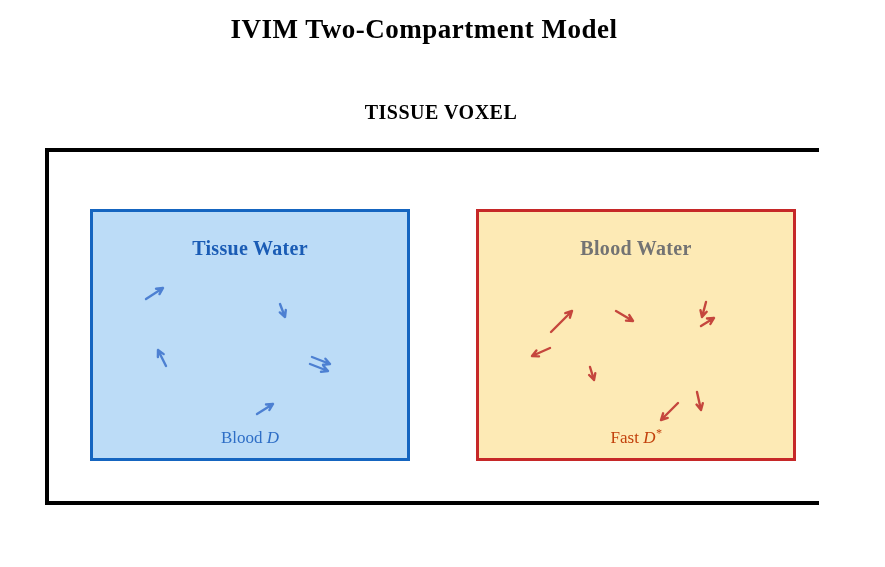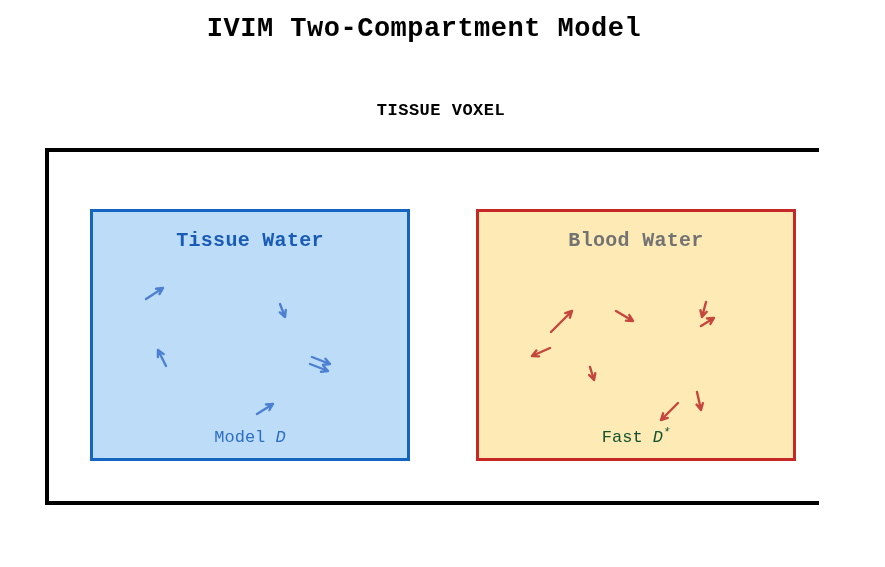--- a/index.html
+++ b/index.html
@@ -1,41 +1,41 @@
 <!DOCTYPE html>
 <html><head>
 <meta charset="utf-8">
 <style>
   html, body { margin: 0; padding: 0; background: #ffffff; }
   .canvas {
     position: relative;
     width: 819px;
     height: 567px;
     background: #ffffff;
-    font-family: Liberation Mono, monospace;
+    font-family: Liberation Serif, serif;
     overflow: hidden;
   }
   .fig-title {
     position: absolute;
     top: 14px;
     left: 0;
     width: 848px;
     text-align: center;
     font-size: 27px;
     font-weight: bold;
     color: #000000;
     letter-spacing: 0.5px;
   }
   .voxel-label {
     position: absolute;
     top: 101px;
     left: 0;
     width: 882px;
     text-align: center;
-    font-size: 17px;
+    font-size: 20px;
     font-weight: bold;
     color: #000000;
     letter-spacing: 0.5px;
   }
   .voxel-outline {
     position: absolute;
     left: 45px;
     top: 148px;
     width: 794px;
     height: 357px;
@@ -47,21 +47,21 @@
     position: absolute;
     top: 209px;
     width: 320px;
     height: 252px;
     border: 3px solid;
     box-sizing: border-box;
   }
   .compartment.tissue { left: 90px; }
   .compartment.blood  { left: 476px; }
   .comp-title {
-    margin-top: 17px;
+    margin-top: 25px;
     width: 100%;
     text-align: center;
     font-size: 20px;
     font-weight: bold;
     letter-spacing: 0.3px;
   }
   .comp-labels {
     position: absolute;
     left: 0;
     right: 0;
@@ -89,28 +89,28 @@
   <div class="fig-title">IVIM Two-Compartment Model</div>
 
   <div class="voxel-label">TISSUE VOXEL</div>
 
   <div class="voxel-outline"></div>
 
   <div class="compartment tissue" style="background: rgb(188, 220, 247); border-color: rgb(21, 101, 192);">
     <div class="comp-title" style="color: rgb(26, 92, 181);">Tissue Water</div>
     <div class="comp-labels" style="color: rgb(46, 110, 198);">
       <div>
-        <span>Model </span><span class="sym">D</span><span class="sup-sym"></span><span></span>
+        <span>Blood </span><span class="sym">D</span><span class="sup-sym"></span><span></span>
       </div>
     </div>
   </div>
 
   <div class="compartment blood" style="background: rgb(253, 234, 181); border-color: rgb(198, 40, 40);">
     <div class="comp-title" style="color: #737373;">Blood Water</div>
-    <div class="comp-labels" style="color: #14532d;">
+    <div class="comp-labels" style="color: #c2410c;">
       <div>
         <span>Fast </span><span class="sym">D</span><span class="sup-sym">*</span><span></span>
       </div>
     </div>
   </div>
 
   <svg class="arrows-layer" viewBox="0 0 885 567" width="885" height="567">
       <path d="M146 299L163 288M159.5 294.1L163 288L156.0 288.7" stroke="#4d80d2" fill="none" stroke-width="2.4" stroke-linecap="round" stroke-linejoin="round"></path>
       <path d="M280 304L285 317M279.8 312.4L285 317L285.8 310.0" stroke="#4d80d2" fill="none" stroke-width="2.4" stroke-linecap="round" stroke-linejoin="round"></path>
       <path d="M166 366L158 350M163.7 354.1L158 350L157.9 357.0" stroke="#4d80d2" fill="none" stroke-width="2.4" stroke-linecap="round" stroke-linejoin="round"></path>

